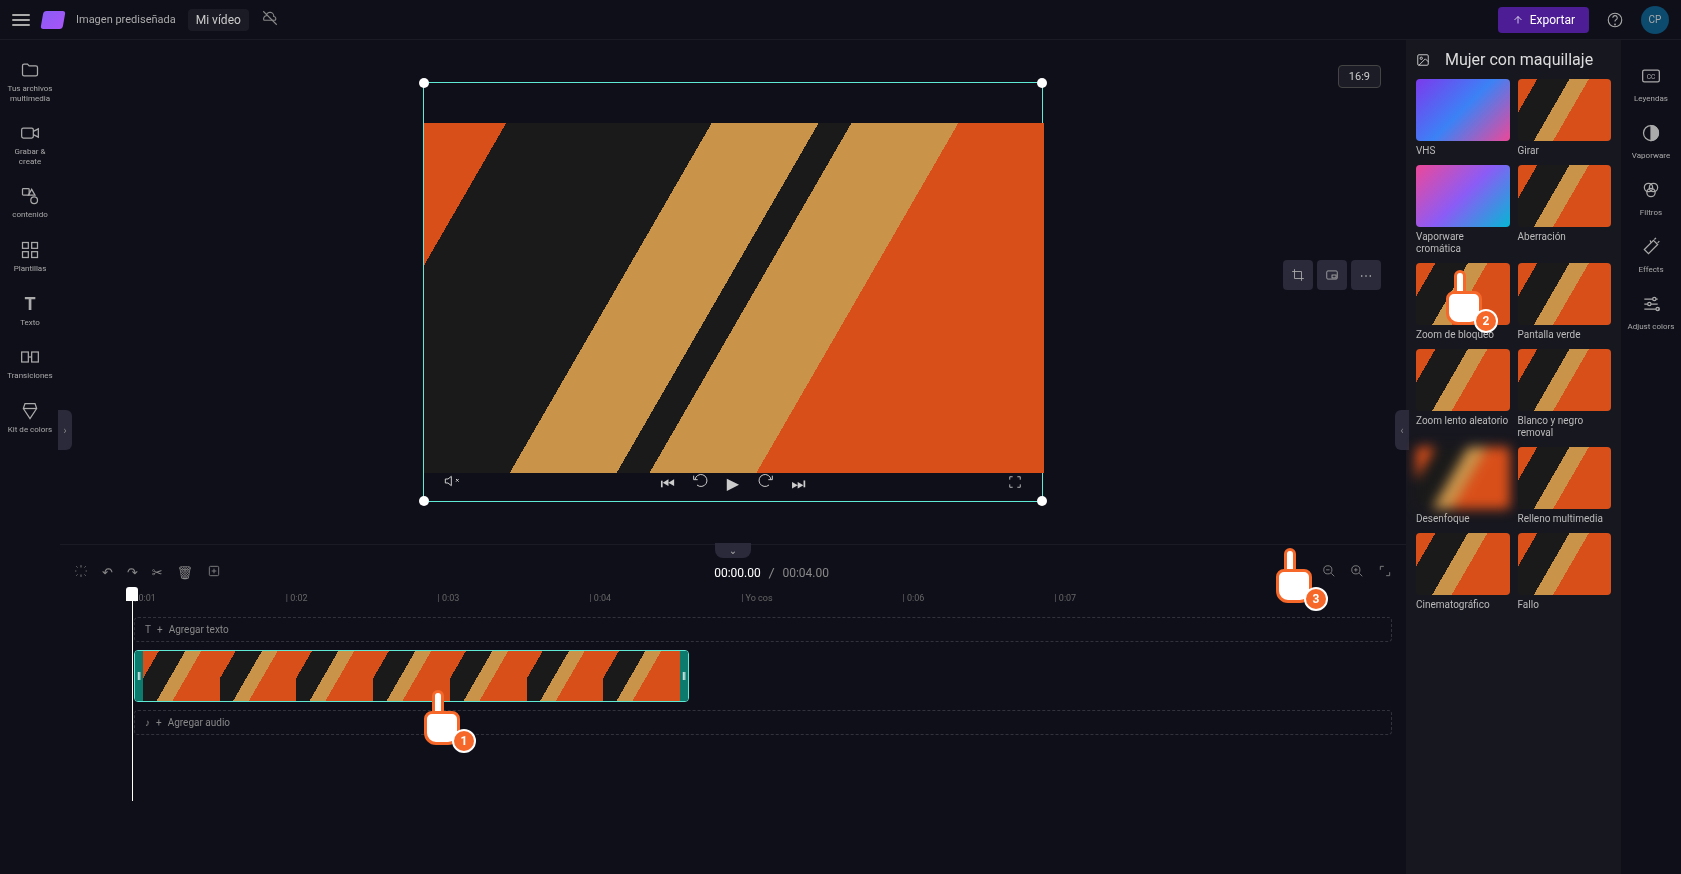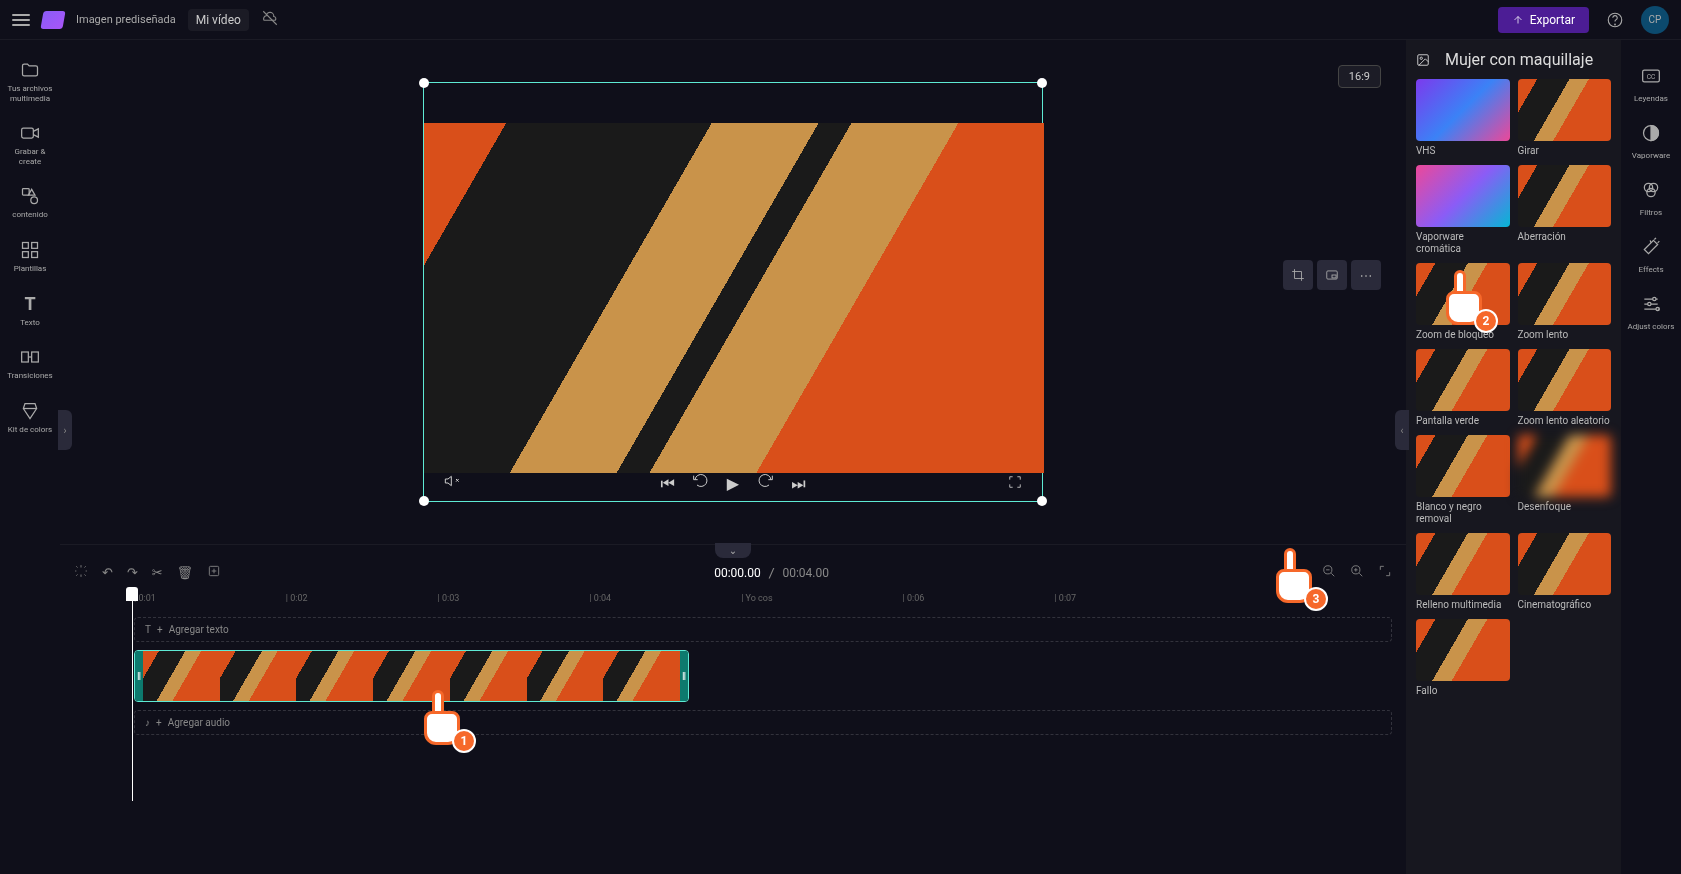--- a/index.html
+++ b/index.html
@@ -320,24 +320,20 @@
         <div class="effect-item">
           <div class="effect-thumb"></div>
           <div class="effect-label">Aberración</div>
         </div>
         <div class="effect-item">
           <div class="effect-thumb"></div>
           <div class="effect-label">Zoom de bloqueo</div>
         </div>
         <div class="effect-item">
           <div class="effect-thumb"></div>
-          <div class="effect-label">Zoom lento</div>
-        </div>
-        <div class="effect-item">
-          <div class="effect-thumb"></div>
           <div class="effect-label">Pantalla verde</div>
         </div>
         <div class="effect-item">
           <div class="effect-thumb"></div>
           <div class="effect-label">Zoom lento aleatorio</div>
         </div>
         <div class="effect-item">
           <div class="effect-thumb"></div>
           <div class="effect-label">Blanco y negro removal</div>
         </div>

